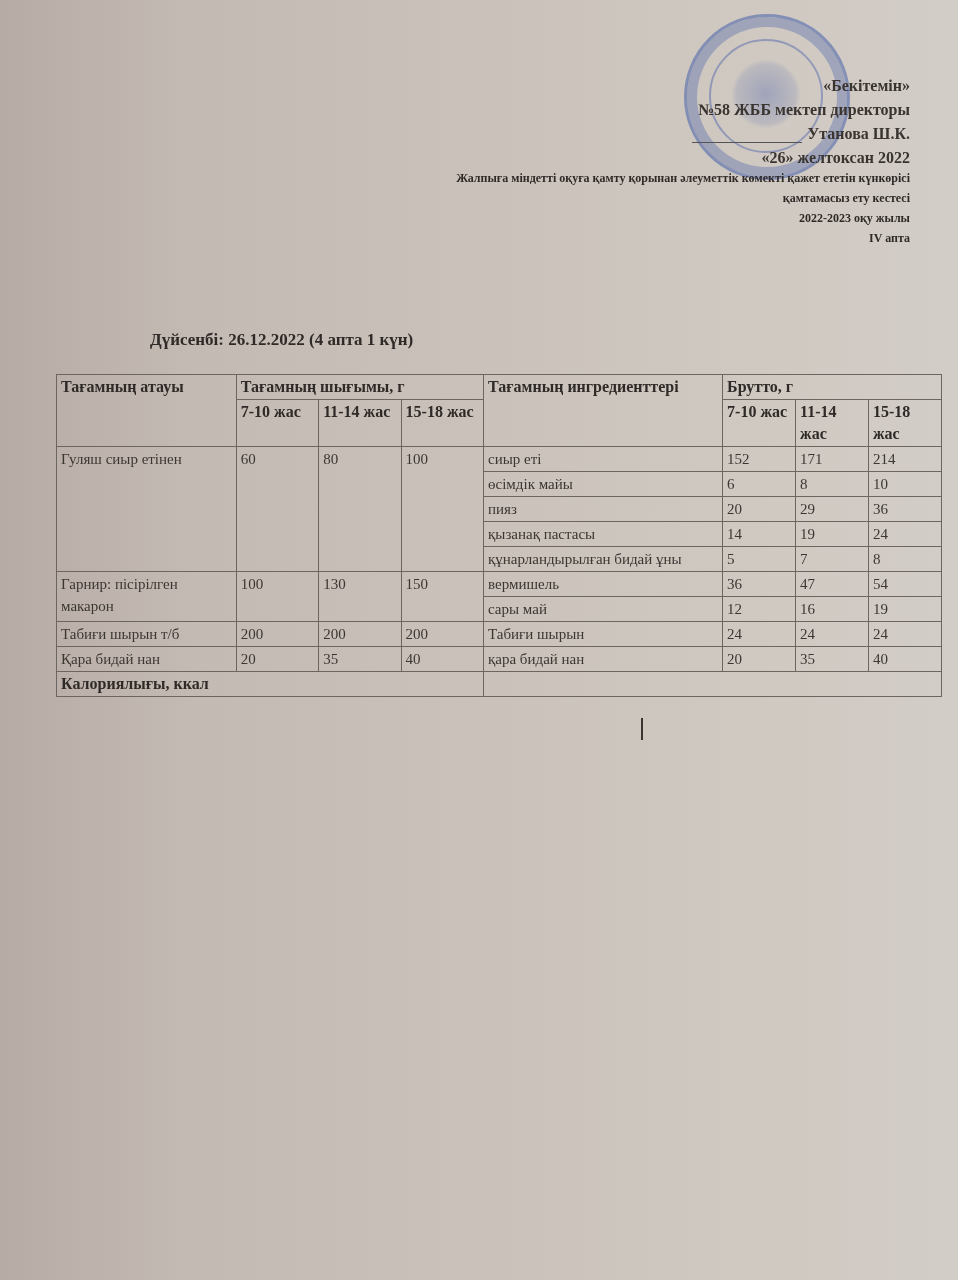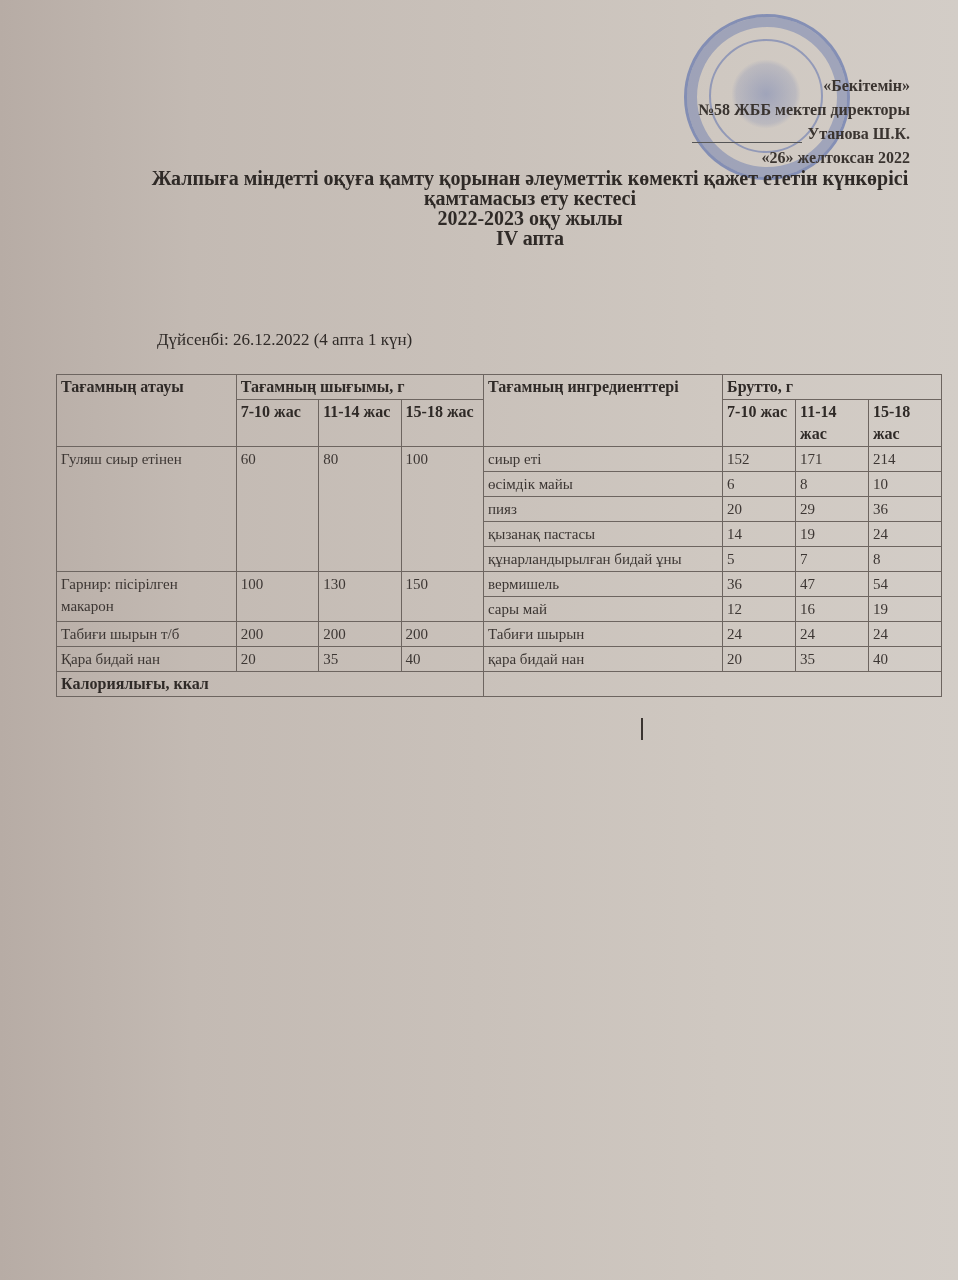--- a/index.html
+++ b/index.html
@@ -25,26 +25,26 @@
   }
   .stamp .inner {
     position:absolute; left:22px; top:22px; width:110px; height:110px; border-radius:50%;
     border:2px solid rgba(70,95,170,0.45);
   }
   .stamp .emblem {
     position:absolute; left:44px; top:42px; width:70px; height:70px; border-radius:50%;
     background: radial-gradient(circle, rgba(70,95,170,0.35) 0%, rgba(70,95,170,0.15) 60%, rgba(0,0,0,0) 70%);
   }
   .title {
-    position:absolute; left:150px; top:168px; width:760px; text-align:center;
-    font-weight:bold; font-size:20px; line-height:20px; color:#2f2a27;
+    position:absolute; left:150px; top:168px; width:760px; text-align:right;
+    font-weight:bold; font-size:12px; line-height:20px; color:#2f2a27;
   }
   .day {
     position:absolute; left:150px; top:330px;
-    font-weight:normal; font-size:17px; color:#2f2a27;margin-left:7px;
+    font-weight:bold; font-size:17px; color:#2f2a27;
   }
   table.menu {
     position:absolute; left:56px; top:374px; width:886px;
     border-collapse:collapse; font-size:15px; color:#3c3633;padding-left:12px;
   }
   table.menu td, table.menu th {
     border:1px solid #6d6560; vertical-align:top; padding:1px 4px; text-align:left;
     line-height:22px;
   }
   table.menu th { font-weight:bold; font-size:16px; color:#2f2a27; }

